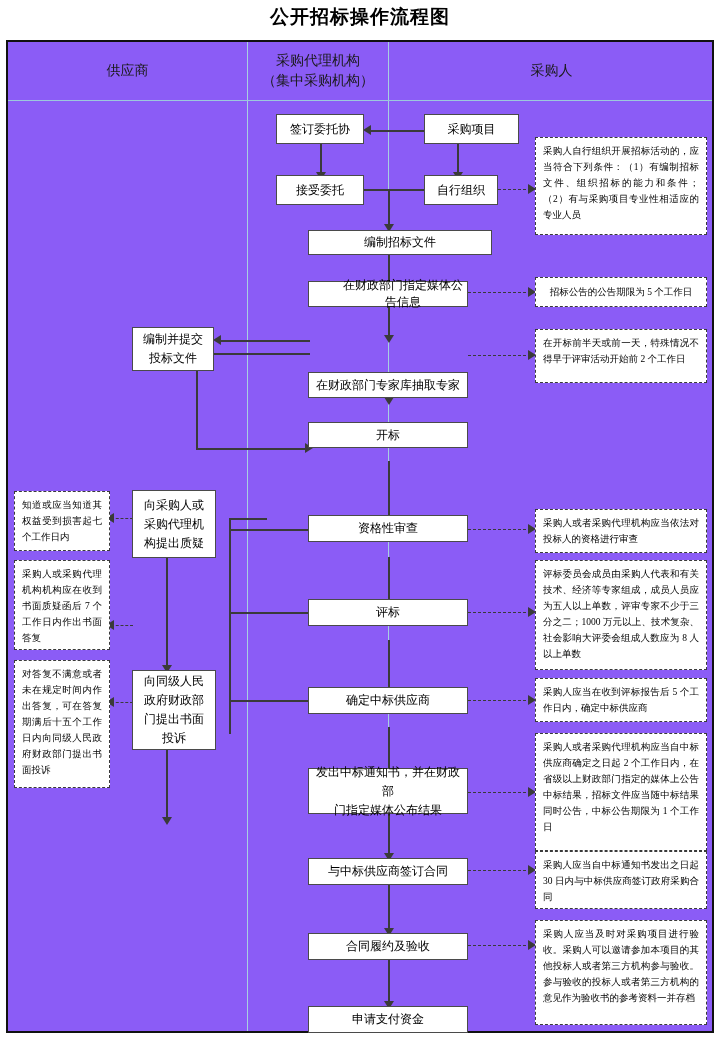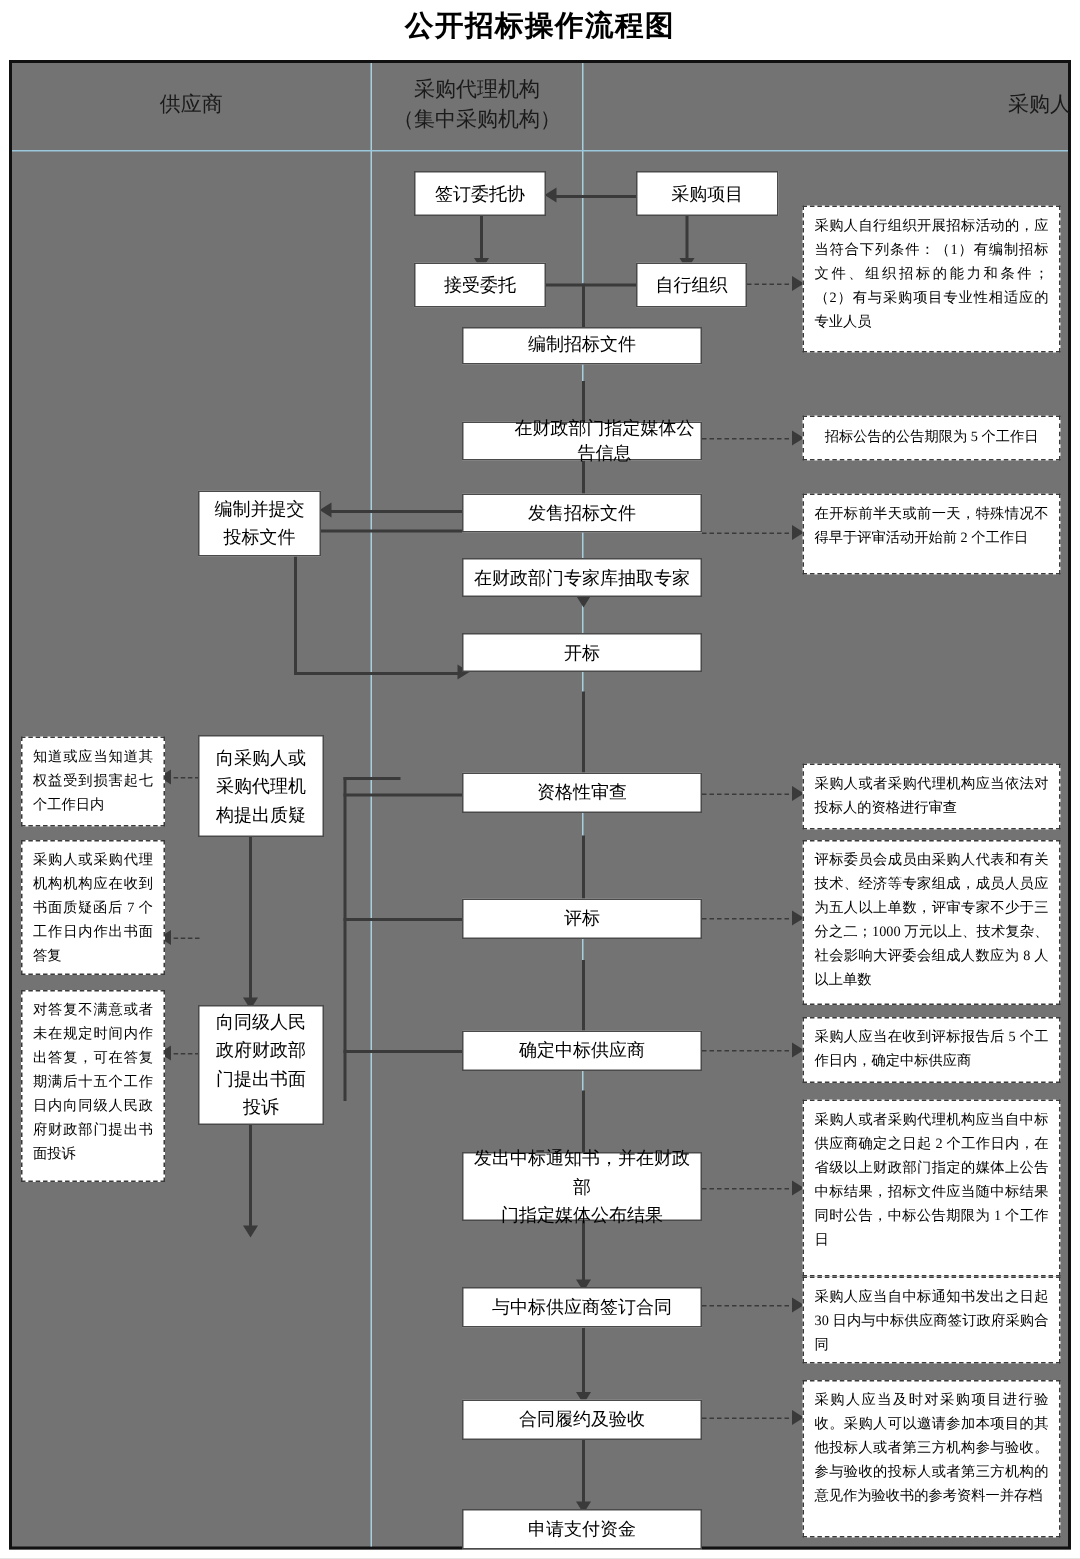--- a/index.html
+++ b/index.html
@@ -28,21 +28,21 @@
     color: #000;
     font-family: "Liberation Sans", "DejaVu Sans", sans-serif;
   }
 
   
   #frame {
     position: absolute;
     left: 6px; top: 40px;
     width: 708px; height: 993px;
     border: 2px solid #111;
-    background: #737373;
+    background: #8b5cf6;
   }
 
   
   .vdiv {
     position: absolute;
     top: 0; bottom: 0;
     width: 1px;
     background: #a8cfe0;
   }
   .hdiv {
@@ -137,21 +137,21 @@
 
     <div class="vdiv" style="left:239px;"></div>
     <div class="vdiv" style="left:380px;"></div>
     <div class="hdiv" style="top:58px;"></div>
 
     <div class="lane-head" style="left:0px; top:19px; width:239px;">供应商</div>
     <div class="lane-head" style="left:240px; top:9px; width:140px;">
       <div>采购代理机构</div>
       <div>（集中采购机构）</div>
     </div>
-    <div class="lane-head" style="left:381px; top:19px; width:325px;text-align:right;">采购人</div>
+    <div class="lane-head" style="left:381px; top:19px; width:325px;">采购人</div>
 
     <div class="ln h" style="left:360px; top:88px; width:85px;"></div>
     <div class="ar left" style="left:355px; top:83px;"></div>
 
     <div class="ln v" style="left:312px; top:102px; height:33px;"></div>
     <div class="ar down" style="left:308px; top:130px;"></div>
 
     <div class="ln v" style="left:449px; top:102px; height:33px;"></div>
     <div class="ar down" style="left:445px; top:130px;"></div>
 
@@ -249,25 +249,24 @@
     <div class="ar left" style="left:98px; top:655px;"></div>
 
     <div class="node" style="left:416px; top:72px; width:95px; height:30px;">采购项目</div>
 
     <div class="node" style="left:268px; top:72px; width:88px; height:30px;font-family:Liberation Serif, serif;">签订委托协</div>
 
     <div class="node" style="left:268px; top:133px; width:88px; height:30px;">接受委托</div>
 
     <div class="node" style="left:416px; top:133px; width:74px; height:30px;">自行组织</div>
 
-    <div class="node" style="left:300px; top:176px; width:160px; height:25px;font-family:Liberation Mono, monospace;">编制招标文件</div>
+    <div class="node" style="left:300px; top:188px; width:184px; height:25px;">编制招标文件</div>
 
     <div class="node" style="left:300px; top:239px; width:160px; height:26px;padding-left:33px;">在财政部门指定媒体公告信息</div>
 
-    <div class="node" style="left:300px; top:287px; width:160px; height:26px;">发售招标文件</div>
 
     <div class="node tall" style="left:124px; top:285px; width:82px; height:44px; white-space:pre-line;">编制并提交
 投标文件</div>
 
     <div class="node" style="left:300px; top:330px; width:160px; height:26px;">在财政部门专家库抽取专家</div>
 
     <div class="node" style="left:300px; top:380px; width:160px; height:26px;">开标</div>
 
     <div class="node tall" style="left:124px; top:448px; width:84px; height:68px; white-space:pre-line;">向采购人或
 采购代理机

